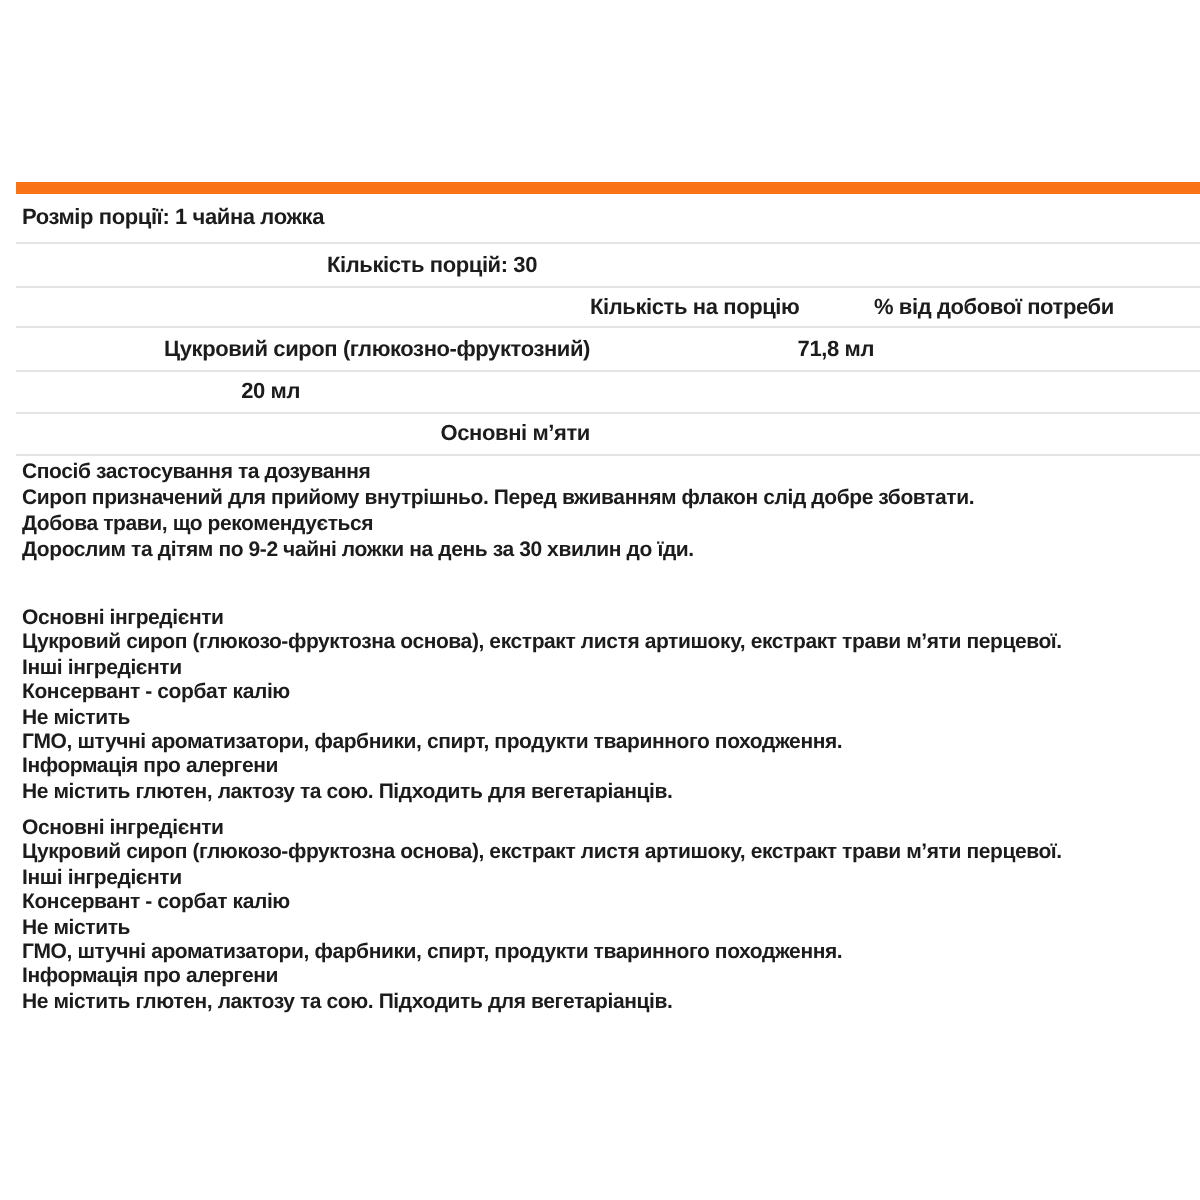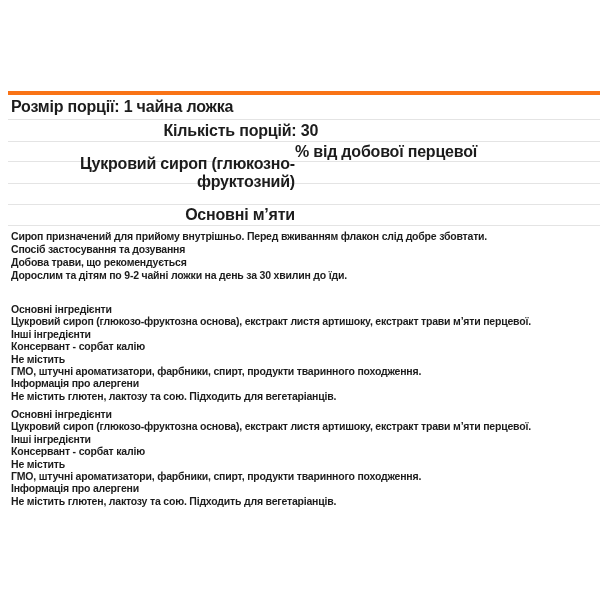--- a/index.html
+++ b/index.html
@@ -20,22 +20,22 @@
     width: 600px;
     height: 600px;
     background: #ffffff;
     overflow: hidden;
   }
   .ftable {
     position: absolute;
     top: 91px;
     left: 8px;
     right: 0;
-    border-top: 4px solid #f97316;
-    font-size: 16px;
+    border-top: 6px solid #f97316;
+    font-size: 11px;
     letter-spacing: -0.2px;
   }
   .trow {
     display: flex;
     align-items: center;
     box-sizing: border-box;
     border-bottom: 1px solid #e4e4e4;
   }
   .r-serving  { height: 25px; }
   .r-servings { height: 22px; justify-content: center; }
@@ -65,38 +65,41 @@
 
   <div class="ftable">
     <div class="trow r-serving">
       <span class="c1">Розмір порції: 1 чайна ложка</span>
     </div>
     <div class="trow r-servings">
       <span class="c1">Кількість порцій: 30</span>
     </div>
     <div class="trow r-head">
       <span class="c1"></span>
-      <span class="c3">% від добової перцевої</span>
+      <span class="c2">Кількість на порцію</span>
+      <span class="c3">% від добової потреби</span>
     </div>
     <div class="trow r-data first">
       <span class="c1">Цукровий сироп (глюкозно-фруктозний)</span>
+      <span class="c2">71,8 мл</span>
       <span class="c3"></span>
     </div>
     <div class="trow r-data">
+      <span class="c2">20 мл</span>
       <span class="c3"></span>
     </div>
     <div class="trow r-data">
       <span class="c1">Основні м’яти</span>
       <span class="c3"></span>
     </div>
   </div>
 
   <div class="section s-usage">
+    <div>Спосіб застосування та дозування</div>
     <div>Сироп призначений для прийому внутрішньо. Перед вживанням флакон слід добре збовтати.</div>
-    <div>Спосіб застосування та дозування</div>
     <div>Добова трави, що рекомендується</div>
     <div>Дорослим та дітям по 9-2 чайні ложки на день за 30 хвилин до їди.</div>
   </div>
 
   <div class="section s-ingr1">
     <div>Основні інгредієнти</div>
     <div>Цукровий сироп (глюкозо-фруктозна основа), екстракт листя артишоку, екстракт трави м’яти перцевої.</div>
     <div>Інші інгредієнти</div>
     <div>Консервант - сорбат калію</div>
     <div>Не містить</div>

